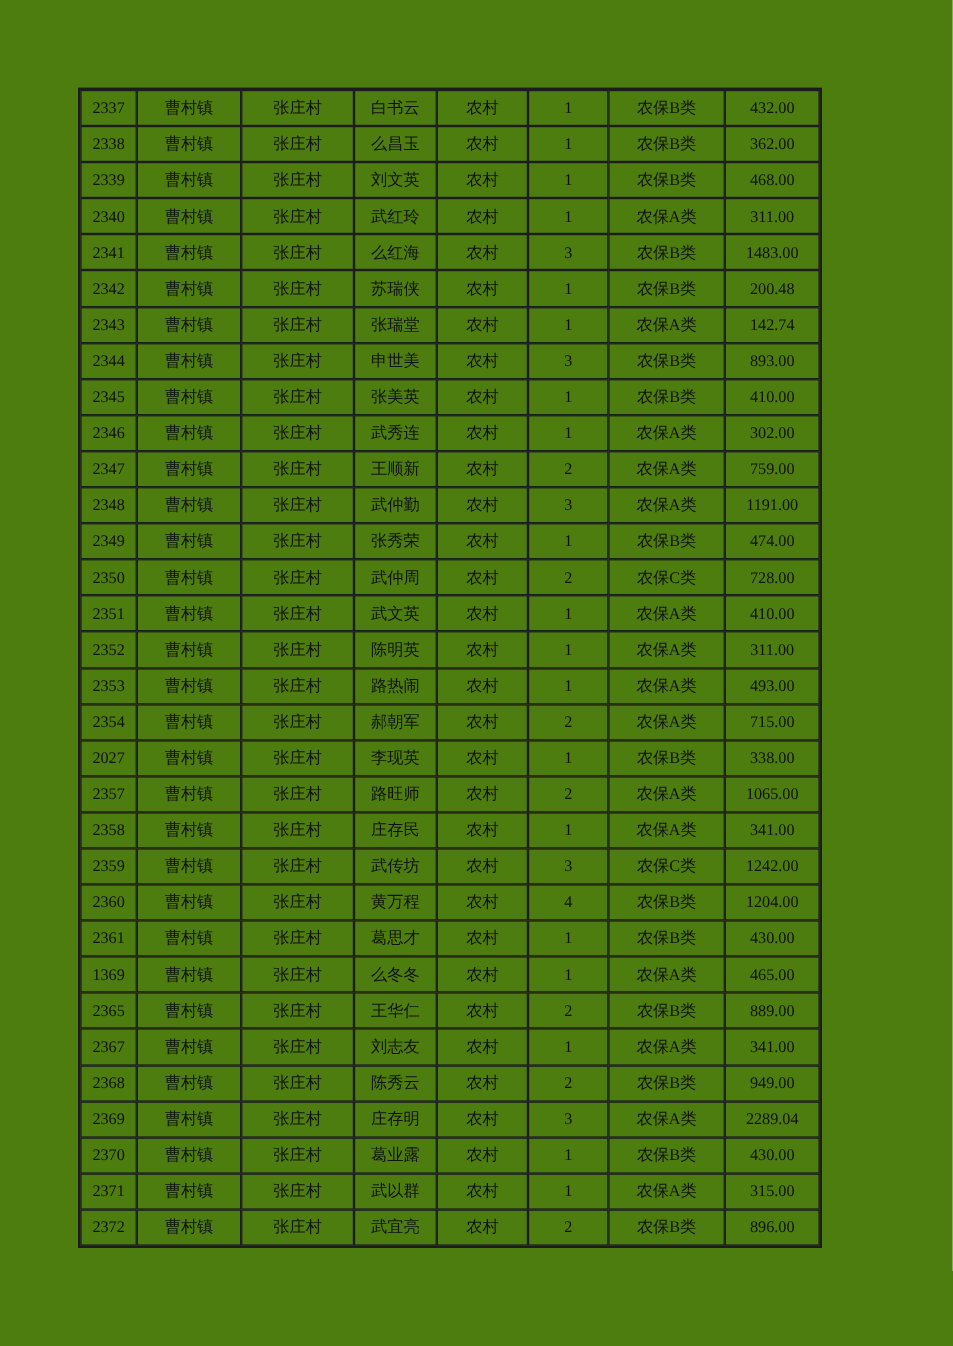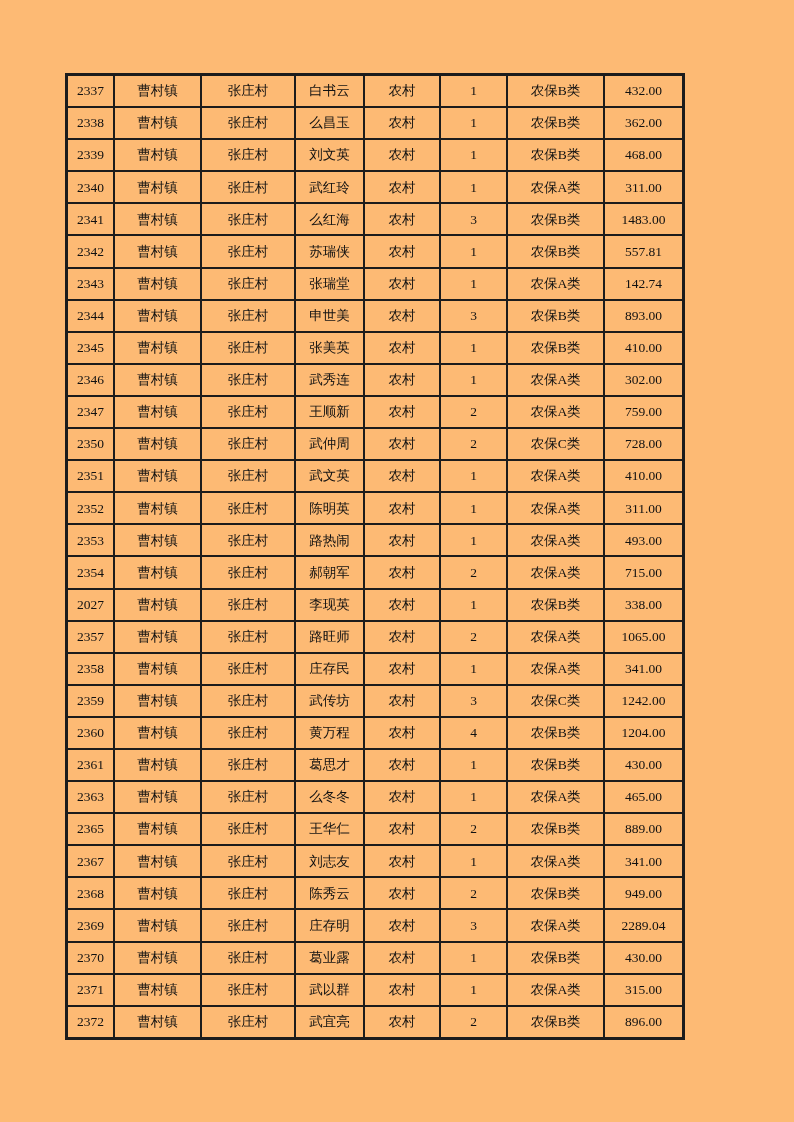--- a/index.html
+++ b/index.html
@@ -10,21 +10,21 @@
   body {
     width: 794px;
     height: 1122px;
     font-family: "Liberation Serif", "DejaVu Serif", serif;
     color: #111111;
   }
   .page {
     position: relative;
     width: 794px;
     height: 1122px;
-    background: #fdba74;
+    background: #4d7c0f;
     overflow: hidden;
   }
   table.grid {
     position: absolute;
     left: 65px;
     top: 73px;
     width: 616px;
     height: 967px;
     border-collapse: separate;
     border-spacing: 0;
@@ -117,21 +117,21 @@
     <td>1483.00</td>
   </tr>
         <tr>
     <td>2342</td>
     <td>曹村镇</td>
     <td>张庄村</td>
     <td>苏瑞侠</td>
     <td>农村</td>
     <td>1</td>
     <td>农保B类</td>
-    <td>557.81</td>
+    <td>200.48</td>
   </tr>
         <tr>
     <td>2343</td>
     <td>曹村镇</td>
     <td>张庄村</td>
     <td>张瑞堂</td>
     <td>农村</td>
     <td>1</td>
     <td>农保A类</td>
     <td>142.74</td>
@@ -168,20 +168,40 @@
   </tr>
         <tr>
     <td>2347</td>
     <td>曹村镇</td>
     <td>张庄村</td>
     <td>王顺新</td>
     <td>农村</td>
     <td>2</td>
     <td>农保A类</td>
     <td>759.00</td>
+  </tr>
+        <tr>
+    <td>2348</td>
+    <td>曹村镇</td>
+    <td>张庄村</td>
+    <td>武仲勤</td>
+    <td>农村</td>
+    <td>3</td>
+    <td>农保A类</td>
+    <td>1191.00</td>
+  </tr>
+        <tr>
+    <td>2349</td>
+    <td>曹村镇</td>
+    <td>张庄村</td>
+    <td>张秀荣</td>
+    <td>农村</td>
+    <td>1</td>
+    <td>农保B类</td>
+    <td>474.00</td>
   </tr>
         <tr>
     <td>2350</td>
     <td>曹村镇</td>
     <td>张庄村</td>
     <td>武仲周</td>
     <td>农村</td>
     <td>2</td>
     <td>农保C类</td>
     <td>728.00</td>
@@ -280,21 +300,21 @@
     <td>2361</td>
     <td>曹村镇</td>
     <td>张庄村</td>
     <td>葛思才</td>
     <td>农村</td>
     <td>1</td>
     <td>农保B类</td>
     <td>430.00</td>
   </tr>
         <tr>
-    <td>2363</td>
+    <td>1369</td>
     <td>曹村镇</td>
     <td>张庄村</td>
     <td>么冬冬</td>
     <td>农村</td>
     <td>1</td>
     <td>农保A类</td>
     <td>465.00</td>
   </tr>
         <tr>
     <td>2365</td>

